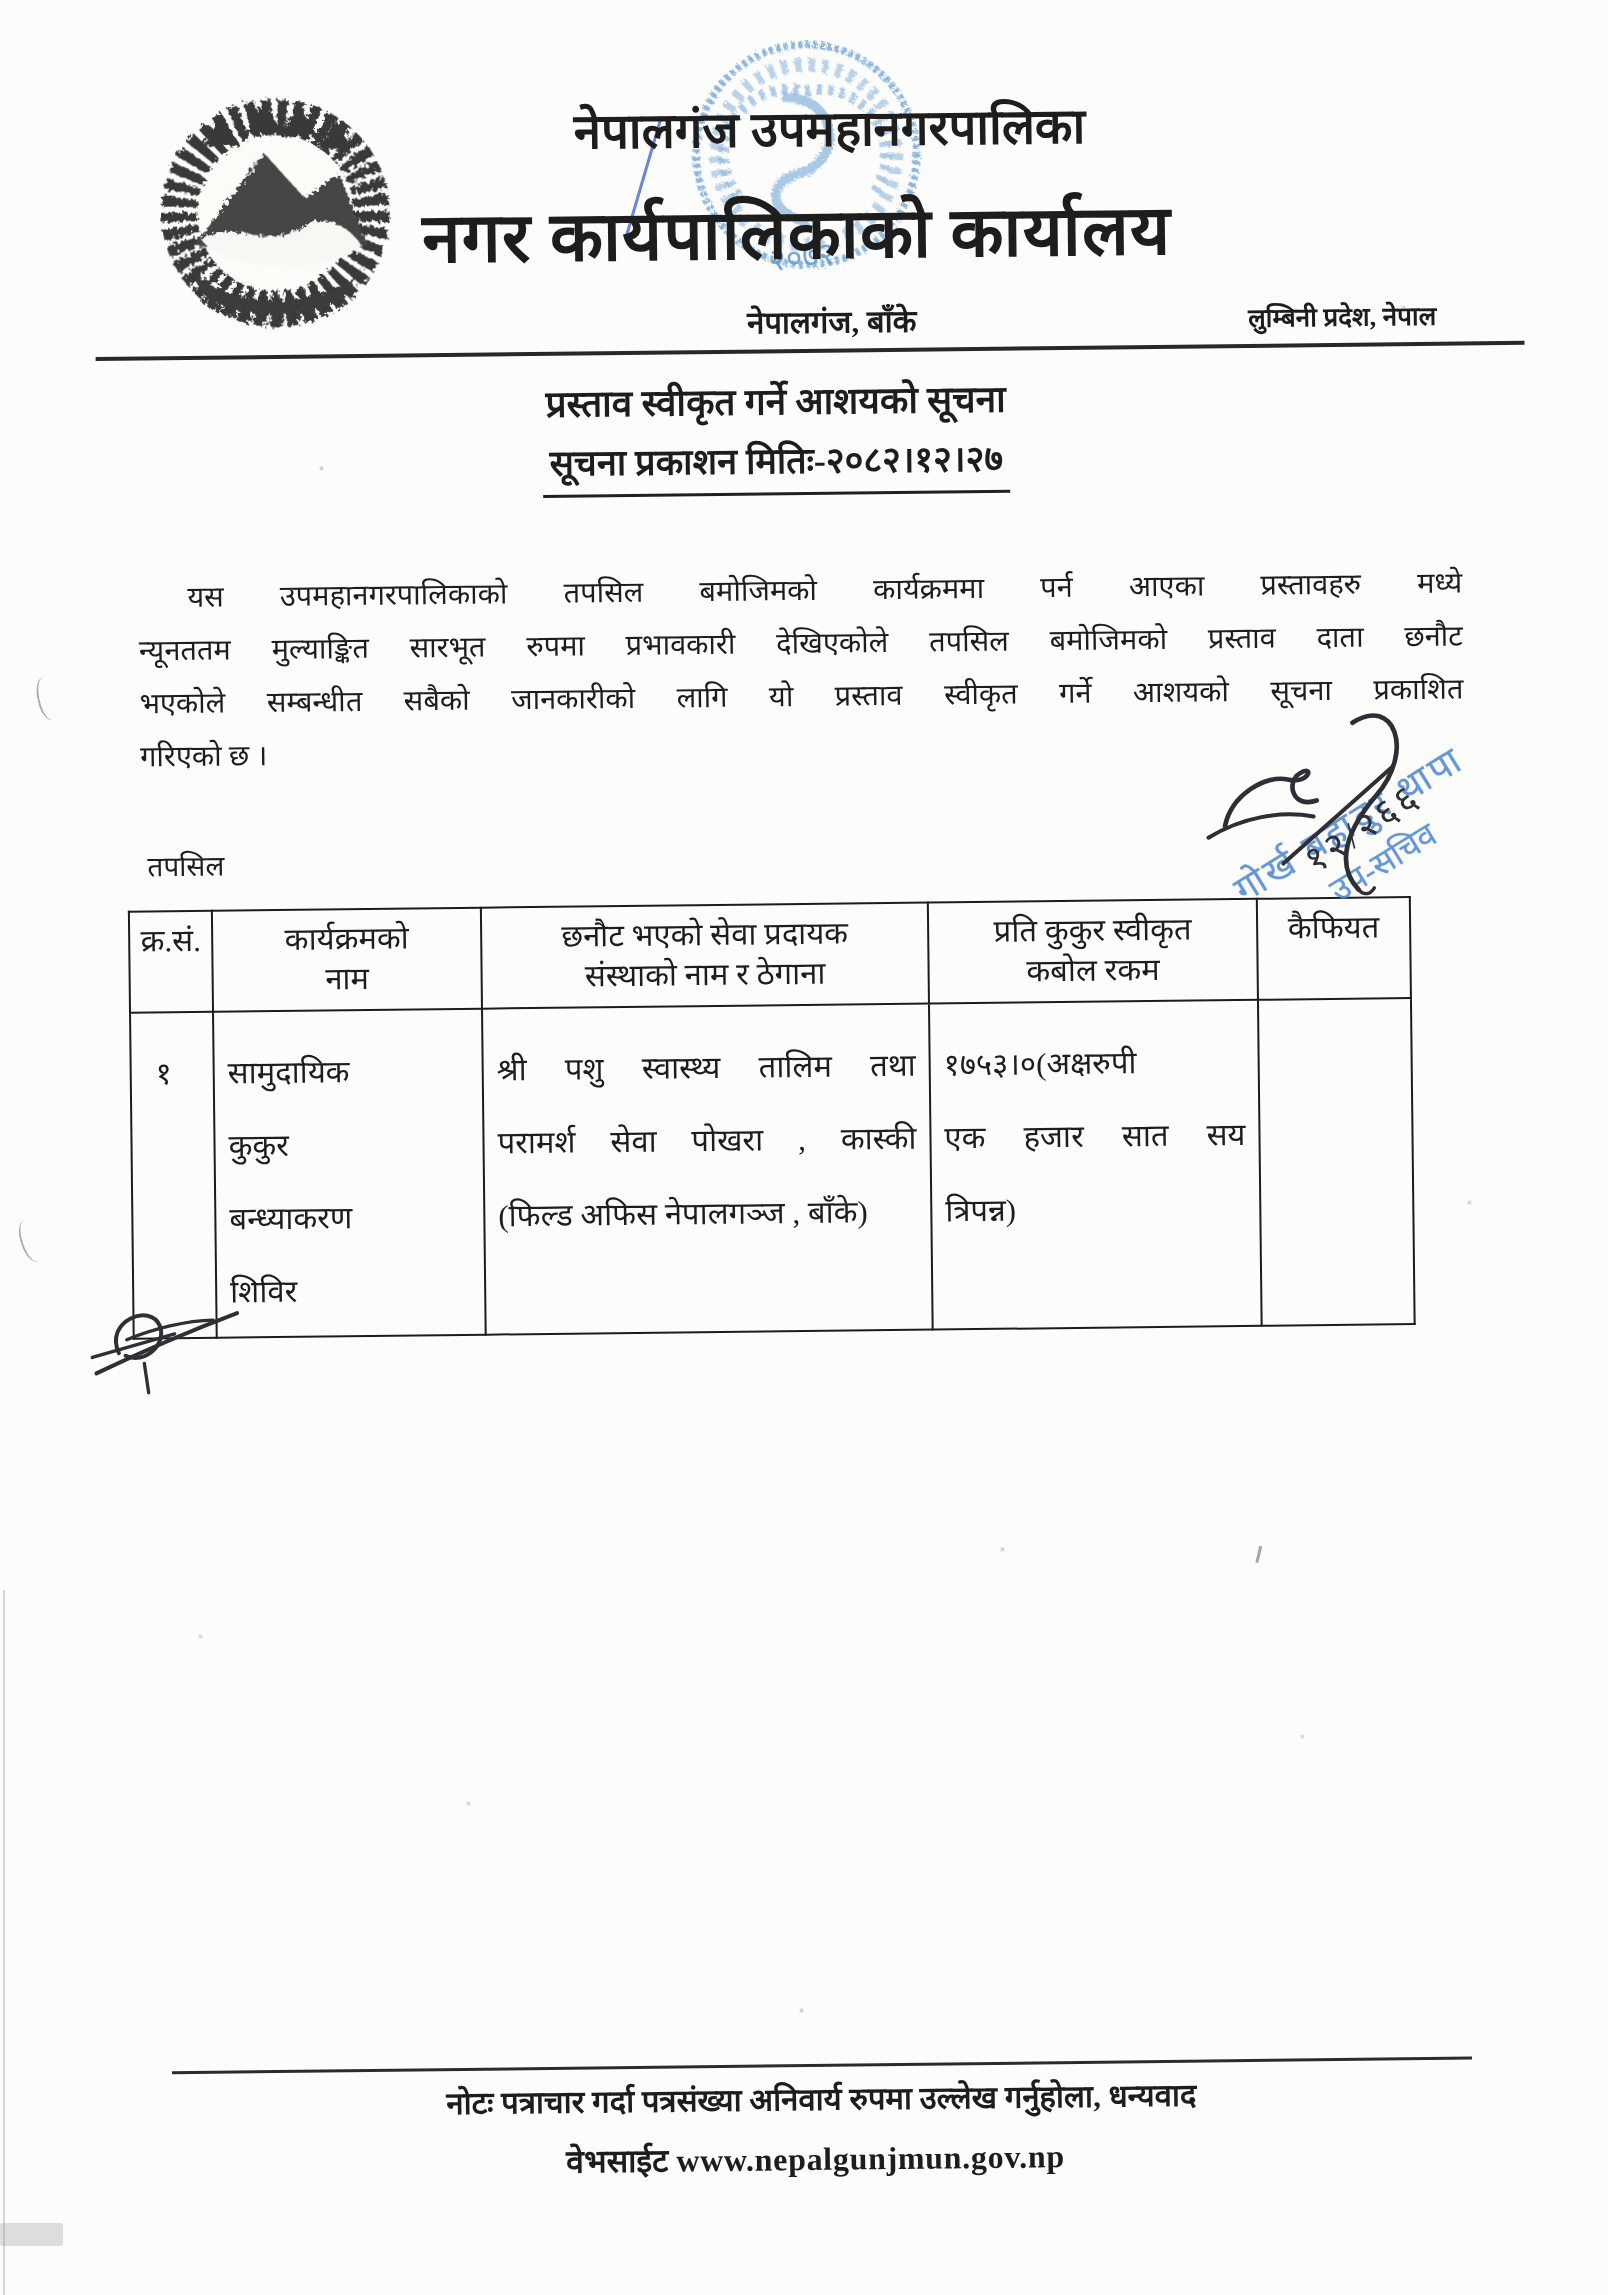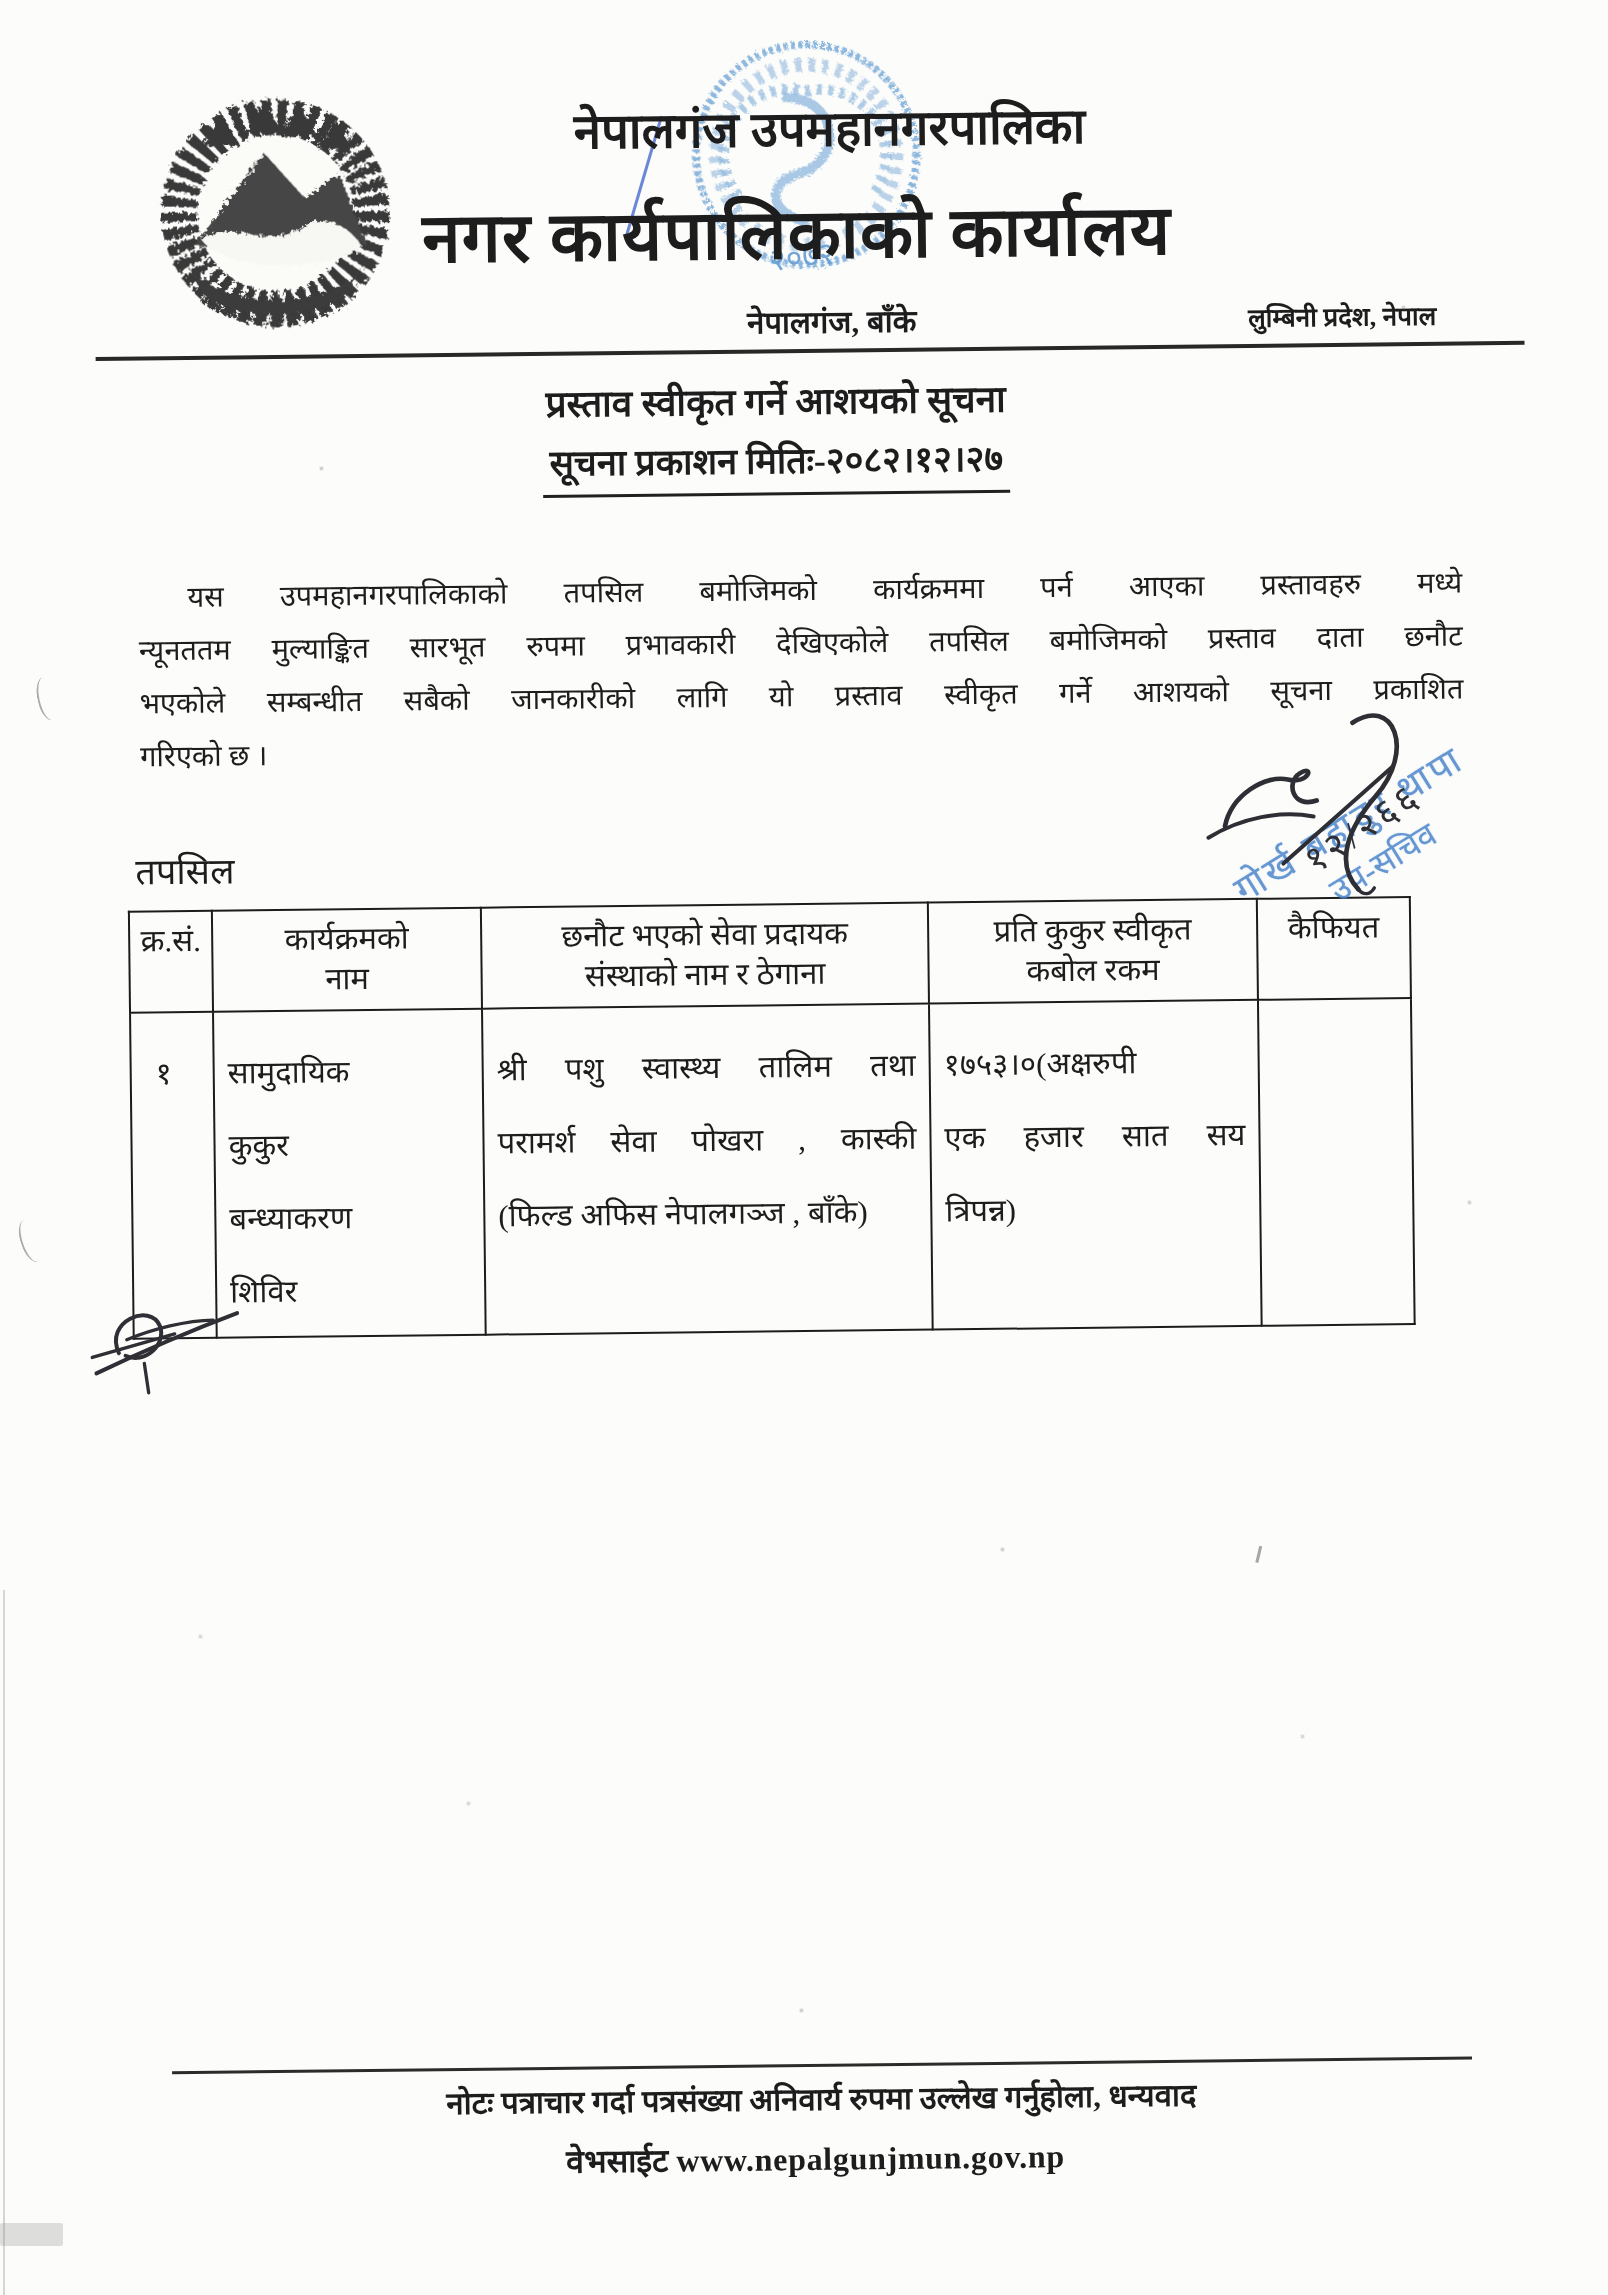--- a/index.html
+++ b/index.html
@@ -17,21 +17,21 @@
   
   .n-title{left:20px;top:374px;width:1523px;font-size:37px;font-weight:bold;}
   .n-pub{left:20px;top:435px;width:1523px;font-size:36px;font-weight:bold;}
   .n-pub span{display:inline-block;border-bottom:3.3px solid #202020;padding:0 6.7px 8px;}
   
   .para{left:142px;top:564px;width:1324px;font-size:29px;line-height:53px;}
   .pline{text-align:justify;text-align-last:justify;height:53px;overflow:visible;}
   .pline.first{text-indent:49px;}
   .pline.last{text-align:left;text-align-last:left;}
   
-  .caption{left:136px;top:839px;font-size:36px;font-family:Liberation Mono, monospace;}
+  .caption{left:148px;top:839px;font-size:28px;font-family:Liberation Mono, monospace;}
   table.sched{position:absolute;left:128px;top:903px;width:1281px;border-collapse:collapse;
               table-layout:fixed;font-size:31px;}
   table.sched td{border:2px solid #1c1c1c;vertical-align:top;overflow:visible;}
   .hcell{height:89px;text-align:center;padding-top:9.4px;line-height:40px;}
   .dcell{height:299px;padding-top:24px;line-height:73px;}
   .dcell .ln{padding:0 12px;}
   .jln{text-align:justify;text-align-last:justify;}
   
   .round-stamp{left:688px;top:35px;width:254px;height:267px;z-index:1;opacity:.88;}
   .emblem{left:150px;top:75px;width:267px;height:272px;}

